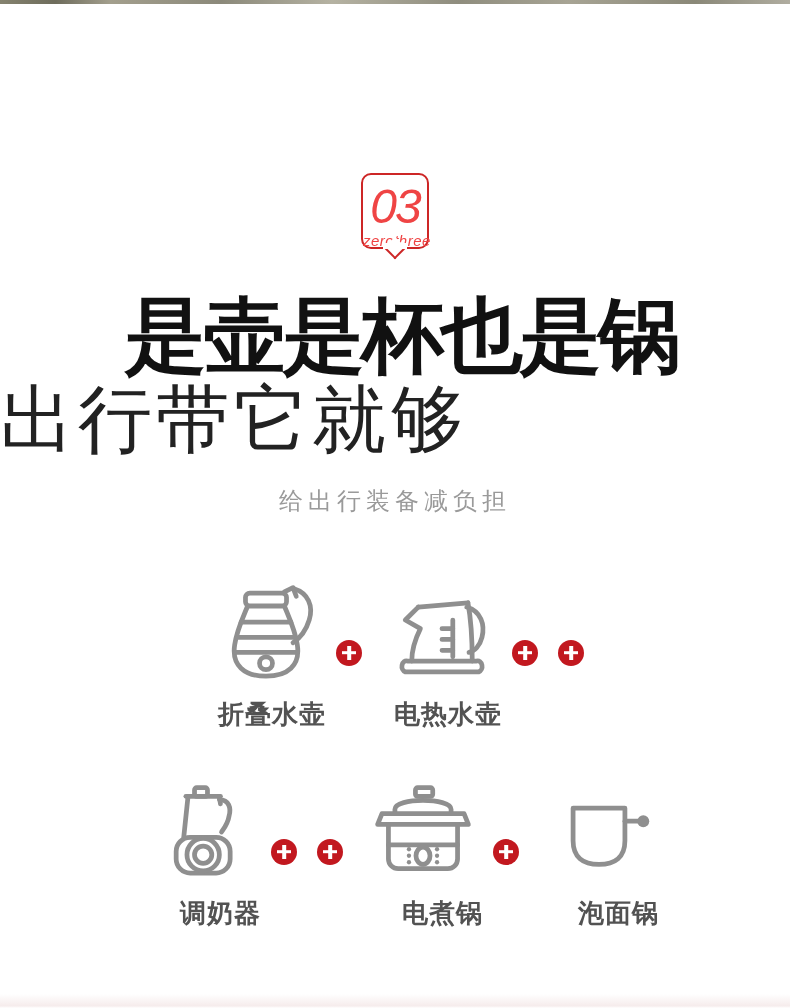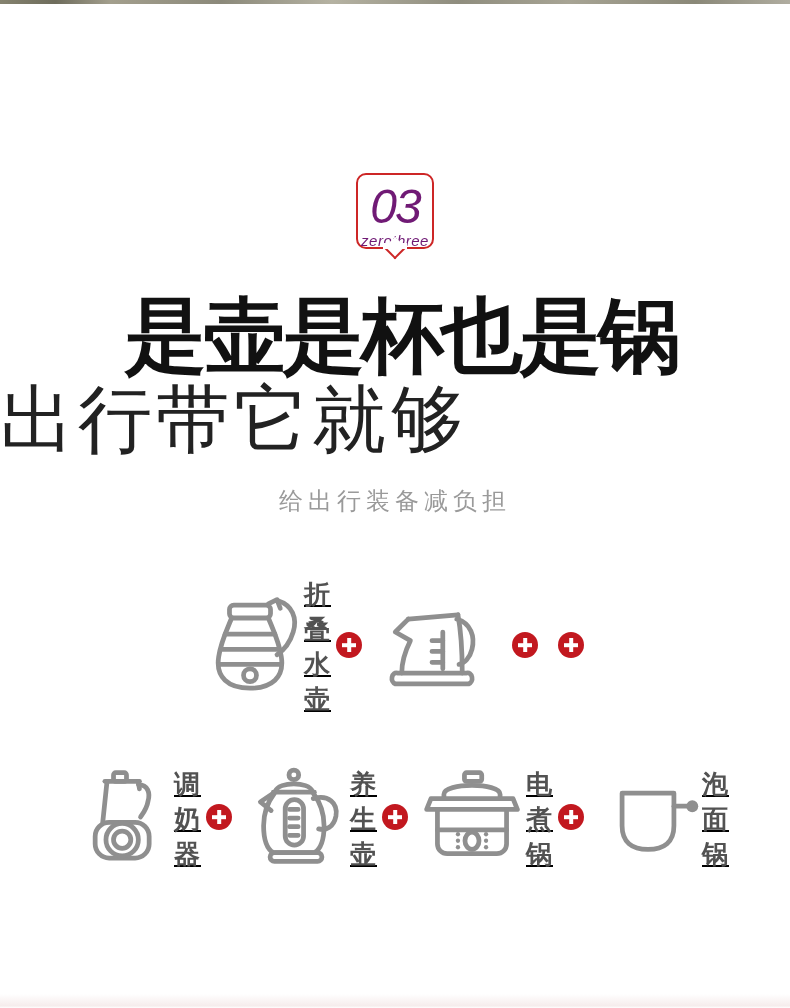--- a/index.html
+++ b/index.html
@@ -10,22 +10,22 @@
   }
   
   .top-strip {
     height:4px; width:100%;
     background:linear-gradient(90deg,#85836f 0%,#6e6c5c 7%,#a39f8d 14%,#8b897a 28%,
       #b5b2a2 42%,#8f8d7e 58%,#a7a494 72%,#8a8878 88%,#b0ada0 100%);
   }
   
   .badge-wrap { margin-top:169px; display:flex; justify-content:center; }
   .badge {
-    position:relative; width:78px; height:76px; border:2px solid #cd2626;
-    border-radius:10px; background:#fff; text-align:center; color:#701a75;
+    position:relative; width:68px; height:76px; border:2px solid #cd2626;
+    border-radius:10px; background:#fff; text-align:center; color:#ef4444;
   }
   .badge-number {
     font-style:italic; font-size:48px; line-height:1; margin-top:8px;
     font-weight:400; letter-spacing:-2px;
   }
   .badge-word {
     font-style:italic; font-size:15px; line-height:1; margin-top:2px; letter-spacing:0.5px;
   }
   .badge-tail {
     position:absolute; left:50%; bottom:-9px; width:16px; height:16px; background:#fff;
@@ -46,21 +46,21 @@
     font-weight:200; color:#222; letter-spacing:4px;
   }
   .subtitle {
     margin-top:28px; text-align:center; font-size:24px; color:#9a9a9a;
     letter-spacing:5px; font-weight:400;
   }
   
   .grid { margin-top:56px; }
   .row { display:flex; justify-content:center; align-items:center; }
   .row + .row { margin-top:40px; }
-  .item { width:130px; display:flex; flex-direction:row; align-items:center;text-decoration:underline; }
+  .item { width:130px; display:flex; flex-direction:column; align-items:flex-end; }
   .icon-box { width:120px; height:120px; display:flex; align-items:center; justify-content:center; }
   .icon-box svg { width:108px; height:108px; stroke:#8f8f8f; stroke-width:4.4;
     fill:none; stroke-linecap:round; stroke-linejoin:round; }
   .item-label { margin-top:4px; font-size:26px; font-weight:700; color:#525252; letter-spacing:1px; }
   .plus {
     position:relative; width:26px; height:26px; border-radius:50%;
     background:#c2181f; margin:0 10px; flex:0 0 auto;
   }
   .plus::before, .plus::after {
     content:""; position:absolute; background:#fff; left:50%; top:50%;
@@ -115,20 +115,21 @@
         <svg viewBox="0 0 100 100">
           <path d="M28,26 L74,22"></path>
           <path d="M28,26 L16,38 L30,46 C26,54 22,64 22,76"></path>
           <path d="M74,22 C77,38 78,56 78,76"></path>
           <path d="M73,26 C86,30 90,42 87,54 C85,62 80,67 75,68"></path>
           <path d="M18,76 H82 a4,5 0 0 1 2,10 H16 a4,5 0 0 1 2,-10 Z"></path>
           <path d="M60,38 V72"></path>
           <path d="M50,46 h10 M50,56 h10 M50,66 h10"></path>
         </svg>
       </div>
+      <div class="item-label">电热水壶</div>
     </div>
     <div class="plus"></div>
     <div class="plus"></div>
   </div>
 
   <div class="row">
     <div class="item">
       <div class="icon-box">
         <svg viewBox="0 0 100 100">
           <rect x="44" y="9" width="12" height="8" rx="2"></rect>
@@ -136,36 +137,20 @@
           <path d="M38,17 L34,55 M67,17 L68,24"></path>
           <path d="M67,20 C76,20 78,28 76,35 C75,42 71,47 69,50"></path>
           <rect x="27" y="55" width="50" height="33" rx="13"></rect>
           <circle cx="52" cy="71" r="15"></circle>
           <circle cx="52" cy="71" r="8"></circle>
         </svg>
       </div>
       <div class="item-label">调奶器</div>
     </div>
     <div class="plus"></div>
-    <div class="item">
-      <div class="icon-box">
-        <svg viewBox="0 0 100 100">
-          <circle cx="48" cy="11" r="4.5"></circle>
-          <path d="M31,26 C34,17 62,17 65,26"></path>
-          <path d="M29,27 H67"></path>
-          <path d="M29,28 L17,36 L27,44"></path>
-          <path d="M30,28 C24,36 20,46 20,58 C20,72 24,80 29,83 L67,83 C72,80 76,72 76,58 C76,46 72,36 66,28"></path>
-          <rect x="40" y="34" width="17" height="42" rx="8.5"></rect>
-          <path d="M44,43 h8 M44,51 h8 M44,59 h8 M44,67 h8"></path>
-          <path d="M66,33 C80,29 89,37 87,49 C85,59 78,63 71,61"></path>
-          <rect x="26" y="83" width="48" height="8" rx="4"></rect>
-        </svg>
-      </div>
-      <div class="item-label">养生壶</div>
-    </div>
     <div class="plus"></div>
     <div class="item">
       <div class="icon-box">
         <svg viewBox="0 0 100 100">
           <rect x="43" y="9" width="16" height="8" rx="2"></rect>
           <path d="M24,33 V29 C24,18 76,18 76,29 V33"></path>
           <path d="M12,33 H88 L92,43 H8 Z"></path>
           <path d="M18,43 V75 a9,9 0 0 0 9,9 H73 a9,9 0 0 0 9,-9 V43"></path>
           <path d="M18,62 H82"></path>
           <ellipse cx="50" cy="72" rx="6.5" ry="8"></ellipse>

